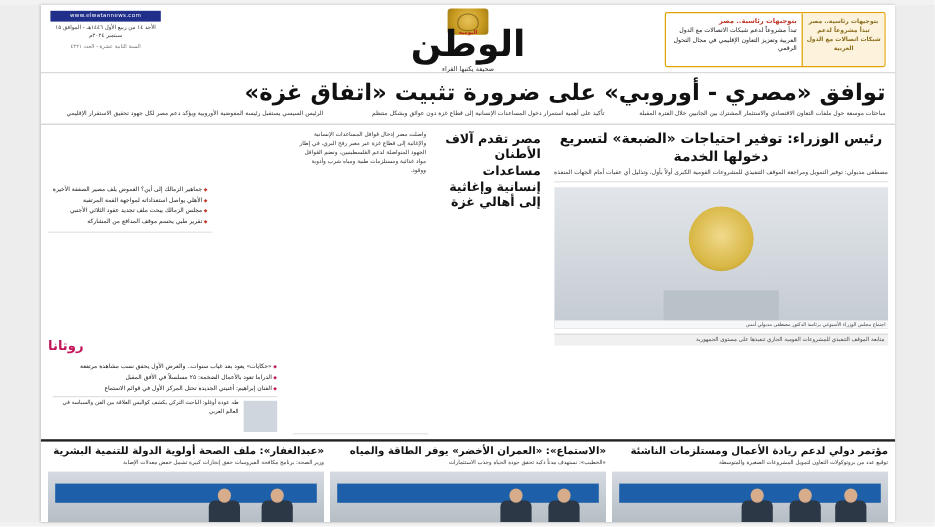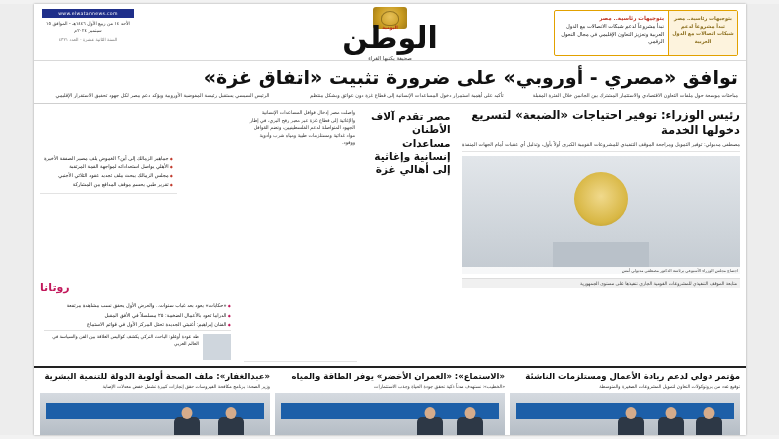--- a/index.html
+++ b/index.html
@@ -374,21 +374,21 @@
   }
   .mid-photo2 .road {
     position: absolute; left:0; right:0; bottom:0; height: 10px; background:#b9a98e;
   }
 
   
   .right-head {
     font-size: 11.5px;
     font-weight: bold;
     color: #111;
-    text-align: right;
+    text-align: center;
     line-height: 1.25;
   }
   .right-sub {
     font-size: 5px;
     color: #333;
     line-height: 1.55;
     text-align: right;
     border-bottom: 1px solid #e3e3e3;
     padding-bottom: 2px;
   }

